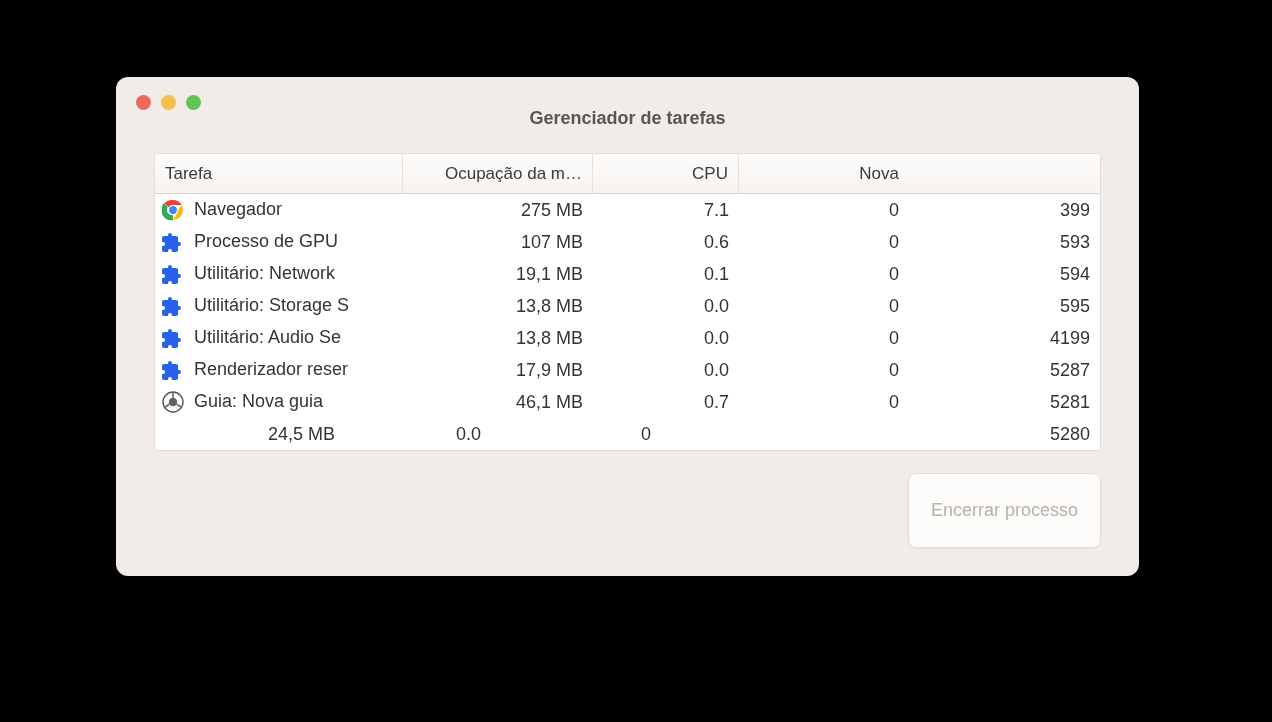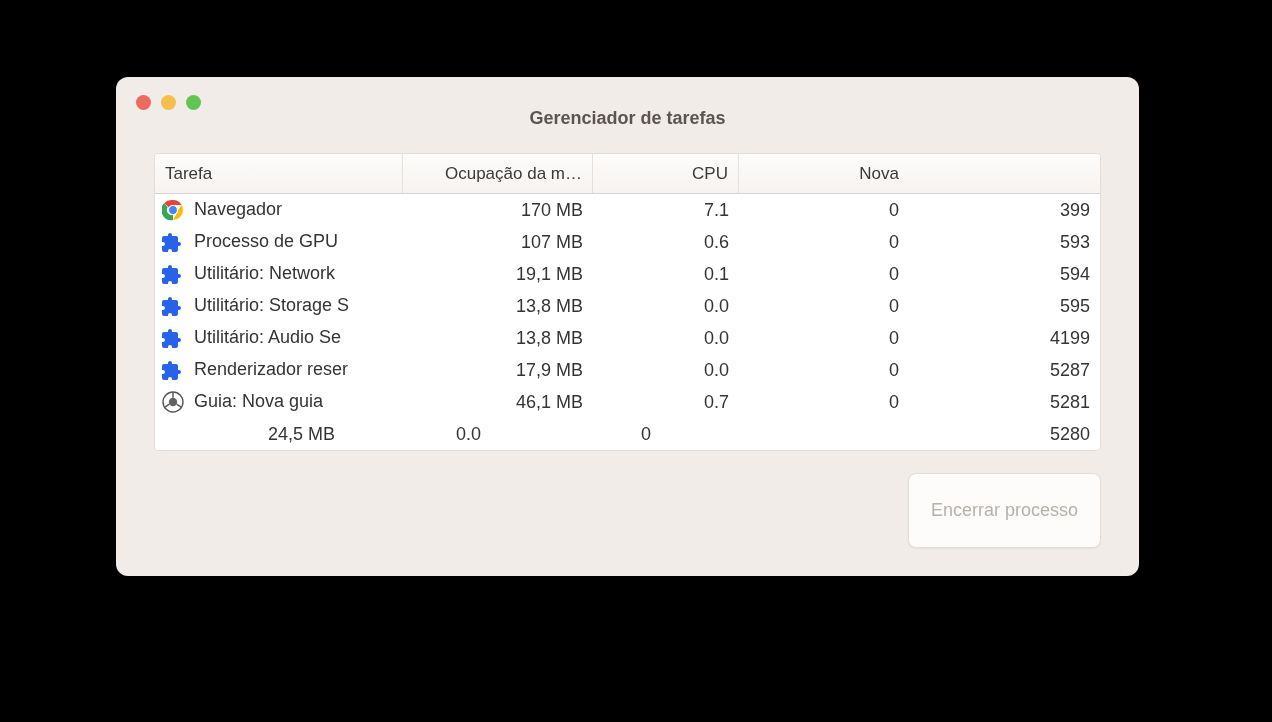--- a/index.html
+++ b/index.html
@@ -164,21 +164,21 @@
       <div class="tbody" id="tbody">
           <div class="row">
             <div class="td col-task">
               <span class="icon">
                 <svg width="22" height="22" viewBox="0 0 22 22">
                   <use href="#icon-chrome"></use>
                 </svg>
               </span>
               <span class="label">Navegador</span>
             </div>
-            <div class="td col-mem">170 MB</div>
+            <div class="td col-mem">275 MB</div>
             <div class="td col-cpu">7.1</div>
             <div class="td col-net">0</div>
             <div class="td col-pid">399</div>
           </div>
           <div class="row">
             <div class="td col-task">
               <span class="icon">
                 <svg width="22" height="22" viewBox="0 0 22 22">
                   <use href="#icon-extension"></use>
                 </svg>

